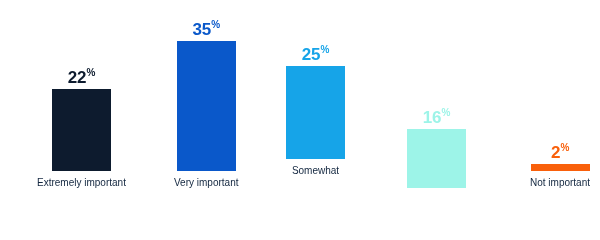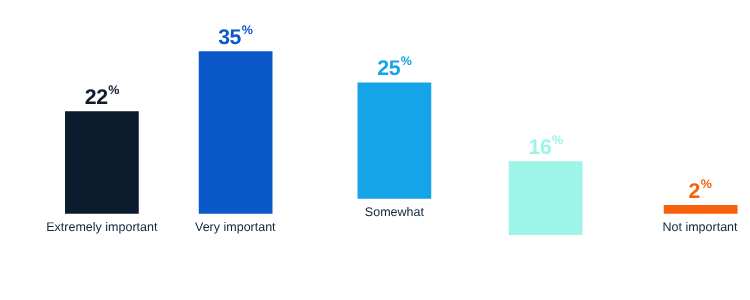--- a/index.html
+++ b/index.html
@@ -79,21 +79,21 @@
 
   <div class="bar-group" style="left: 37px; height: 188px; bottom: 0px; justify-content: flex-end; padding-bottom: 0px;">
     <div class="value-label" style="color: rgb(13, 27, 46);">
       <span class="value-number">22</span>
         <span class="value-percent">%</span>
     </div>
     <div class="bar" style="height: 82px; background: rgb(13, 27, 46);"></div>
     <div class="cat-label" style="color: rgb(18, 38, 63); margin-top: 7px;">Extremely important</div>
   </div>
 
-  <div class="bar-group" style="left: 156px; height: 188px; bottom: 0px; justify-content: flex-end; padding-bottom: 0px;">
+  <div class="bar-group" style="left: 174px; height: 188px; bottom: 0px; justify-content: flex-end; padding-bottom: 0px;">
     <div class="value-label" style="color: rgb(10, 88, 202);">
       <span class="value-number">35</span>
         <span class="value-percent">%</span>
     </div>
     <div class="bar" style="height: 130px; background: rgb(10, 88, 202);"></div>
     <div class="cat-label" style="color: rgb(18, 38, 63); margin-top: 7px;">Very important</div>
   </div>
 
   <div class="bar-group" style="left: 286px; height: 188px; bottom: 12px; justify-content: flex-end; padding-bottom: 0px; text-align: right;">
     <div class="value-label" style="color: rgb(22, 164, 232);">

